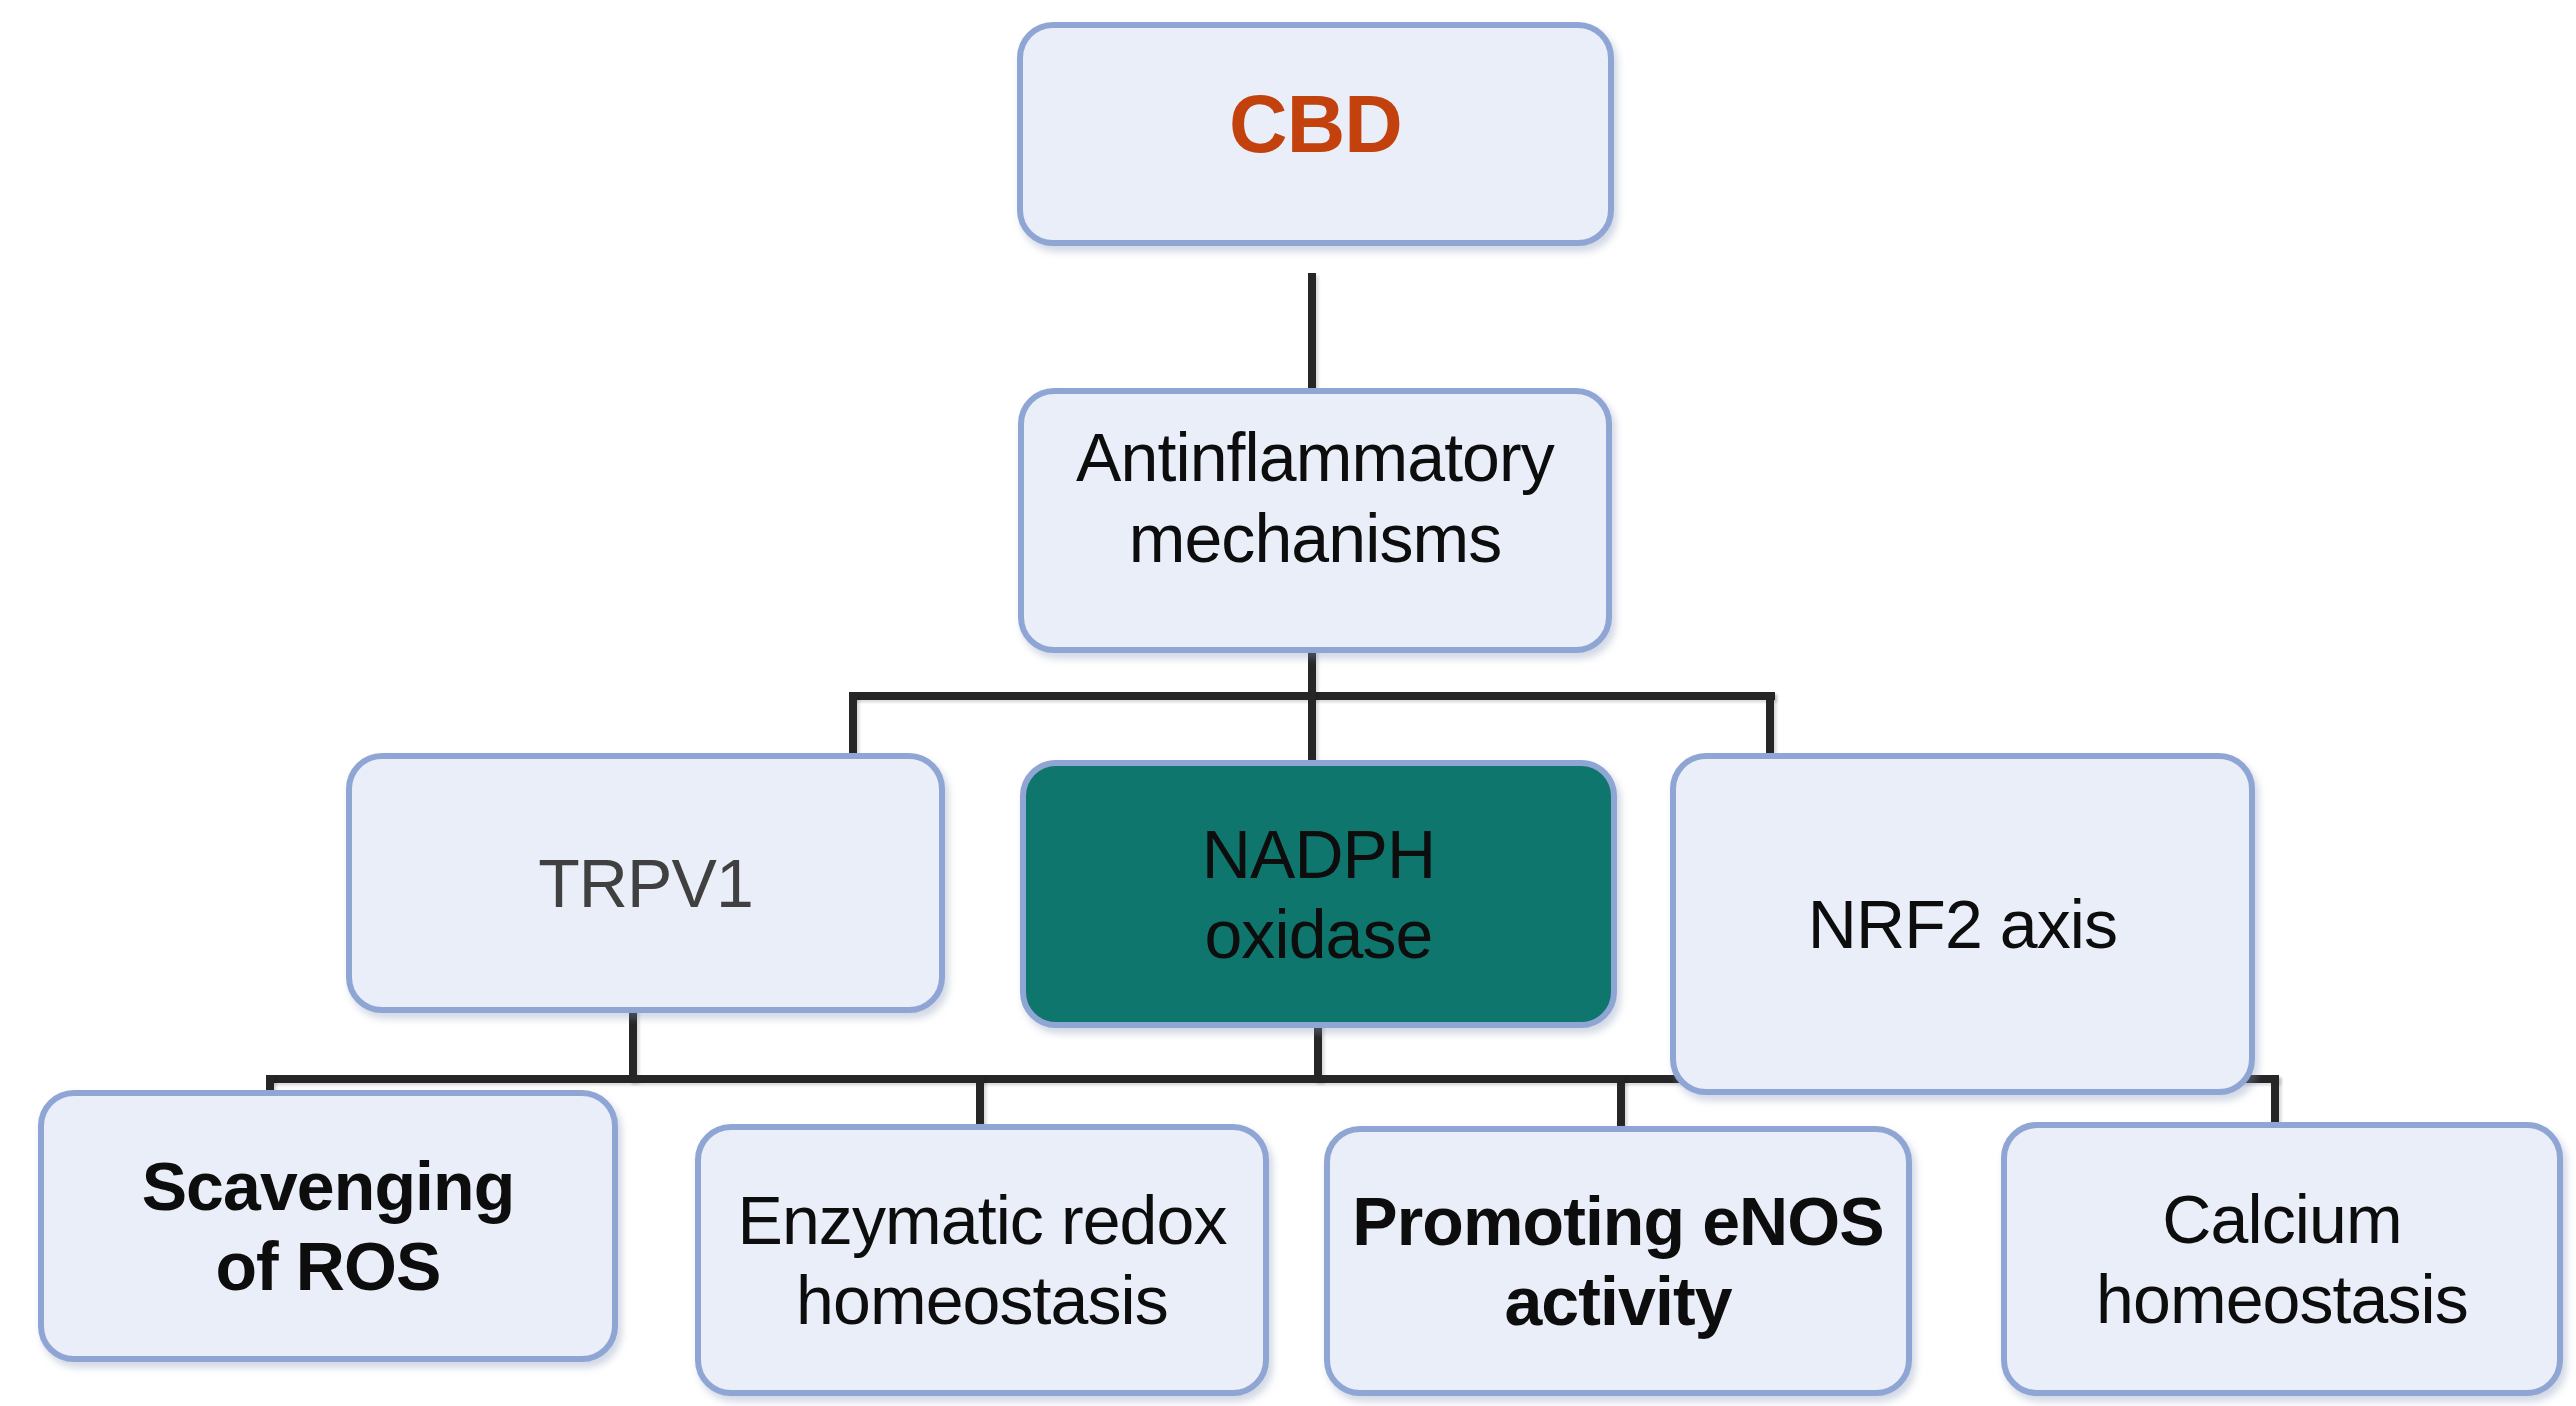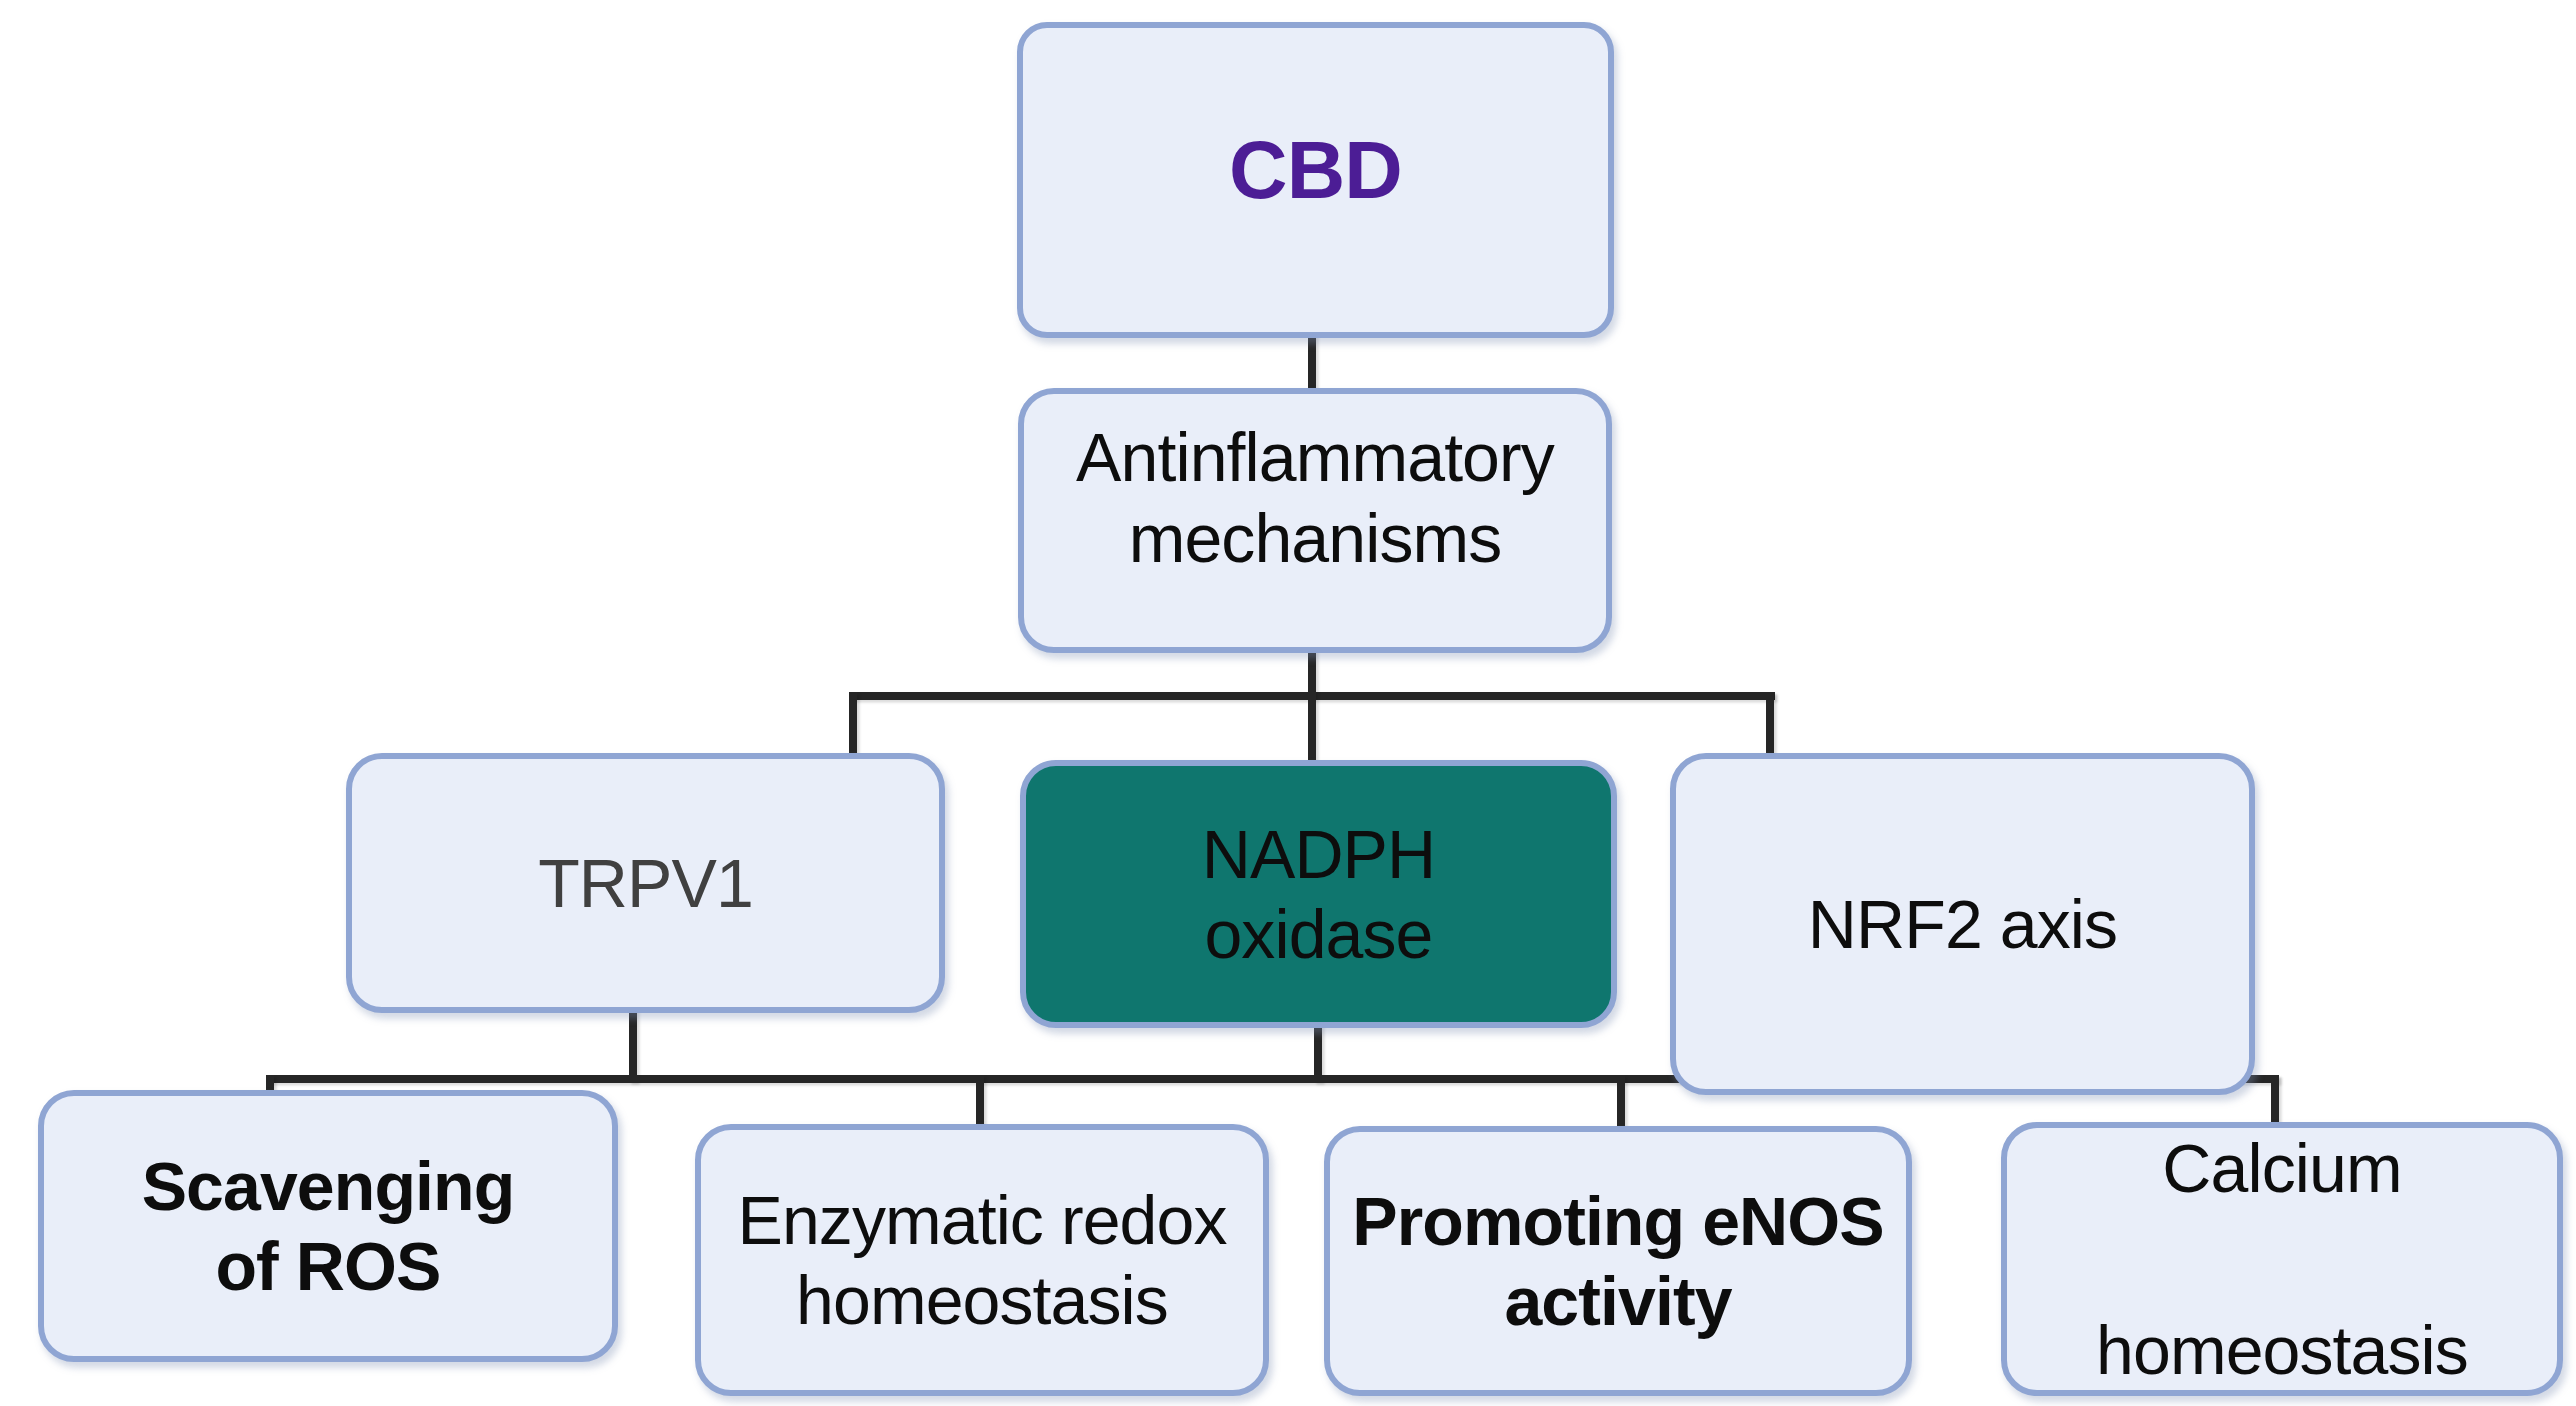--- a/index.html
+++ b/index.html
@@ -60,21 +60,21 @@
       <div class="seg" style="left: 629px; top: 1004px; width: 7.8px; height: 78px; background: rgb(38, 38, 38);"></div>
       <div class="seg" style="left: 1314px; top: 1020px; width: 7.8px; height: 62px; background: rgb(38, 38, 38);"></div>
       <div class="seg" style="left: 1966px; top: 1011px; width: 7.8px; height: 71px; background: rgb(38, 38, 38);"></div>
       <div class="seg" style="left: 266px; top: 1075px; width: 2013px; height: 7.8px; background: rgb(38, 38, 38);"></div>
       <div class="seg" style="left: 266px; top: 1075px; width: 7.8px; height: 59px; background: rgb(38, 38, 38);"></div>
       <div class="seg" style="left: 976px; top: 1075px; width: 7.8px; height: 59px; background: rgb(38, 38, 38);"></div>
       <div class="seg" style="left: 1617px; top: 1075px; width: 7.8px; height: 59px; background: rgb(38, 38, 38);"></div>
       <div class="seg" style="left: 2271px; top: 1075px; width: 7.8px; height: 59px; background: rgb(38, 38, 38);"></div>
     </div>
   <div class="layer nodes" id="nodes">
-      <div class="node bold title" style="left: 1017px; top: 21.6px; width: 597px; height: 316px; background: rgb(233, 238, 249); border-color: rgb(143, 165, 211); color: #4c1d95; padding-bottom: 17.3px; border-radius: 30px;">
+      <div class="node bold title" style="left: 1017px; top: 21.6px; width: 597px; height: 224px; background: rgb(233, 238, 249); border-color: rgb(143, 165, 211); color: #c2410c; padding-bottom: 17.3px;">
         <div class="line">CBD</div>
       </div>
       <div class="node" style="left: 1018px; top: 388px; width: 594px; height: 265px; background: rgb(233, 238, 249); border-color: rgb(143, 165, 211); color: rgb(13, 13, 13); padding-bottom: 46px;">
         <div class="line">Antinflammatory</div>
         <div class="line">mechanisms</div>
       </div>
       <div class="node" style="left: 346px; top: 753px; width: 599px; height: 260px; background: rgb(233, 238, 249); border-color: rgb(143, 165, 211); color: #404040;">
         <div class="line">TRPV1</div>
       </div>
       <div class="node" style="left: 1020px; top: 760px; width: 597px; height: 268px; background: #0f766e; border-color: rgb(143, 165, 211); color: rgb(13, 13, 13);">
@@ -89,19 +89,19 @@
         <div class="line">of ROS</div>
       </div>
       <div class="node" style="left: 695px; top: 1124px; width: 574px; height: 272px; background: rgb(233, 238, 249); border-color: rgb(143, 165, 211); color: rgb(13, 13, 13);">
         <div class="line">Enzymatic redox</div>
         <div class="line">homeostasis</div>
       </div>
       <div class="node bold" style="left: 1324px; top: 1126px; width: 588px; height: 270px; background: rgb(233, 238, 249); border-color: rgb(143, 165, 211); color: rgb(13, 13, 13);">
         <div class="line">Promoting eNOS</div>
         <div class="line">activity</div>
       </div>
-      <div class="node" style="left: 2001px; top: 1122px; width: 562px; height: 274px; background: rgb(233, 238, 249); border-color: rgb(143, 165, 211); color: rgb(13, 13, 13); justify-content: space-between;">
+      <div class="node" style="left: 2001px; top: 1122px; width: 562px; height: 274px; background: rgb(233, 238, 249); border-color: rgb(143, 165, 211); color: rgb(13, 13, 13);">
         <div class="line">Calcium</div>
         <div class="line">homeostasis</div>
       </div>
     </div>
 </div>
 
 
 </body></html>

